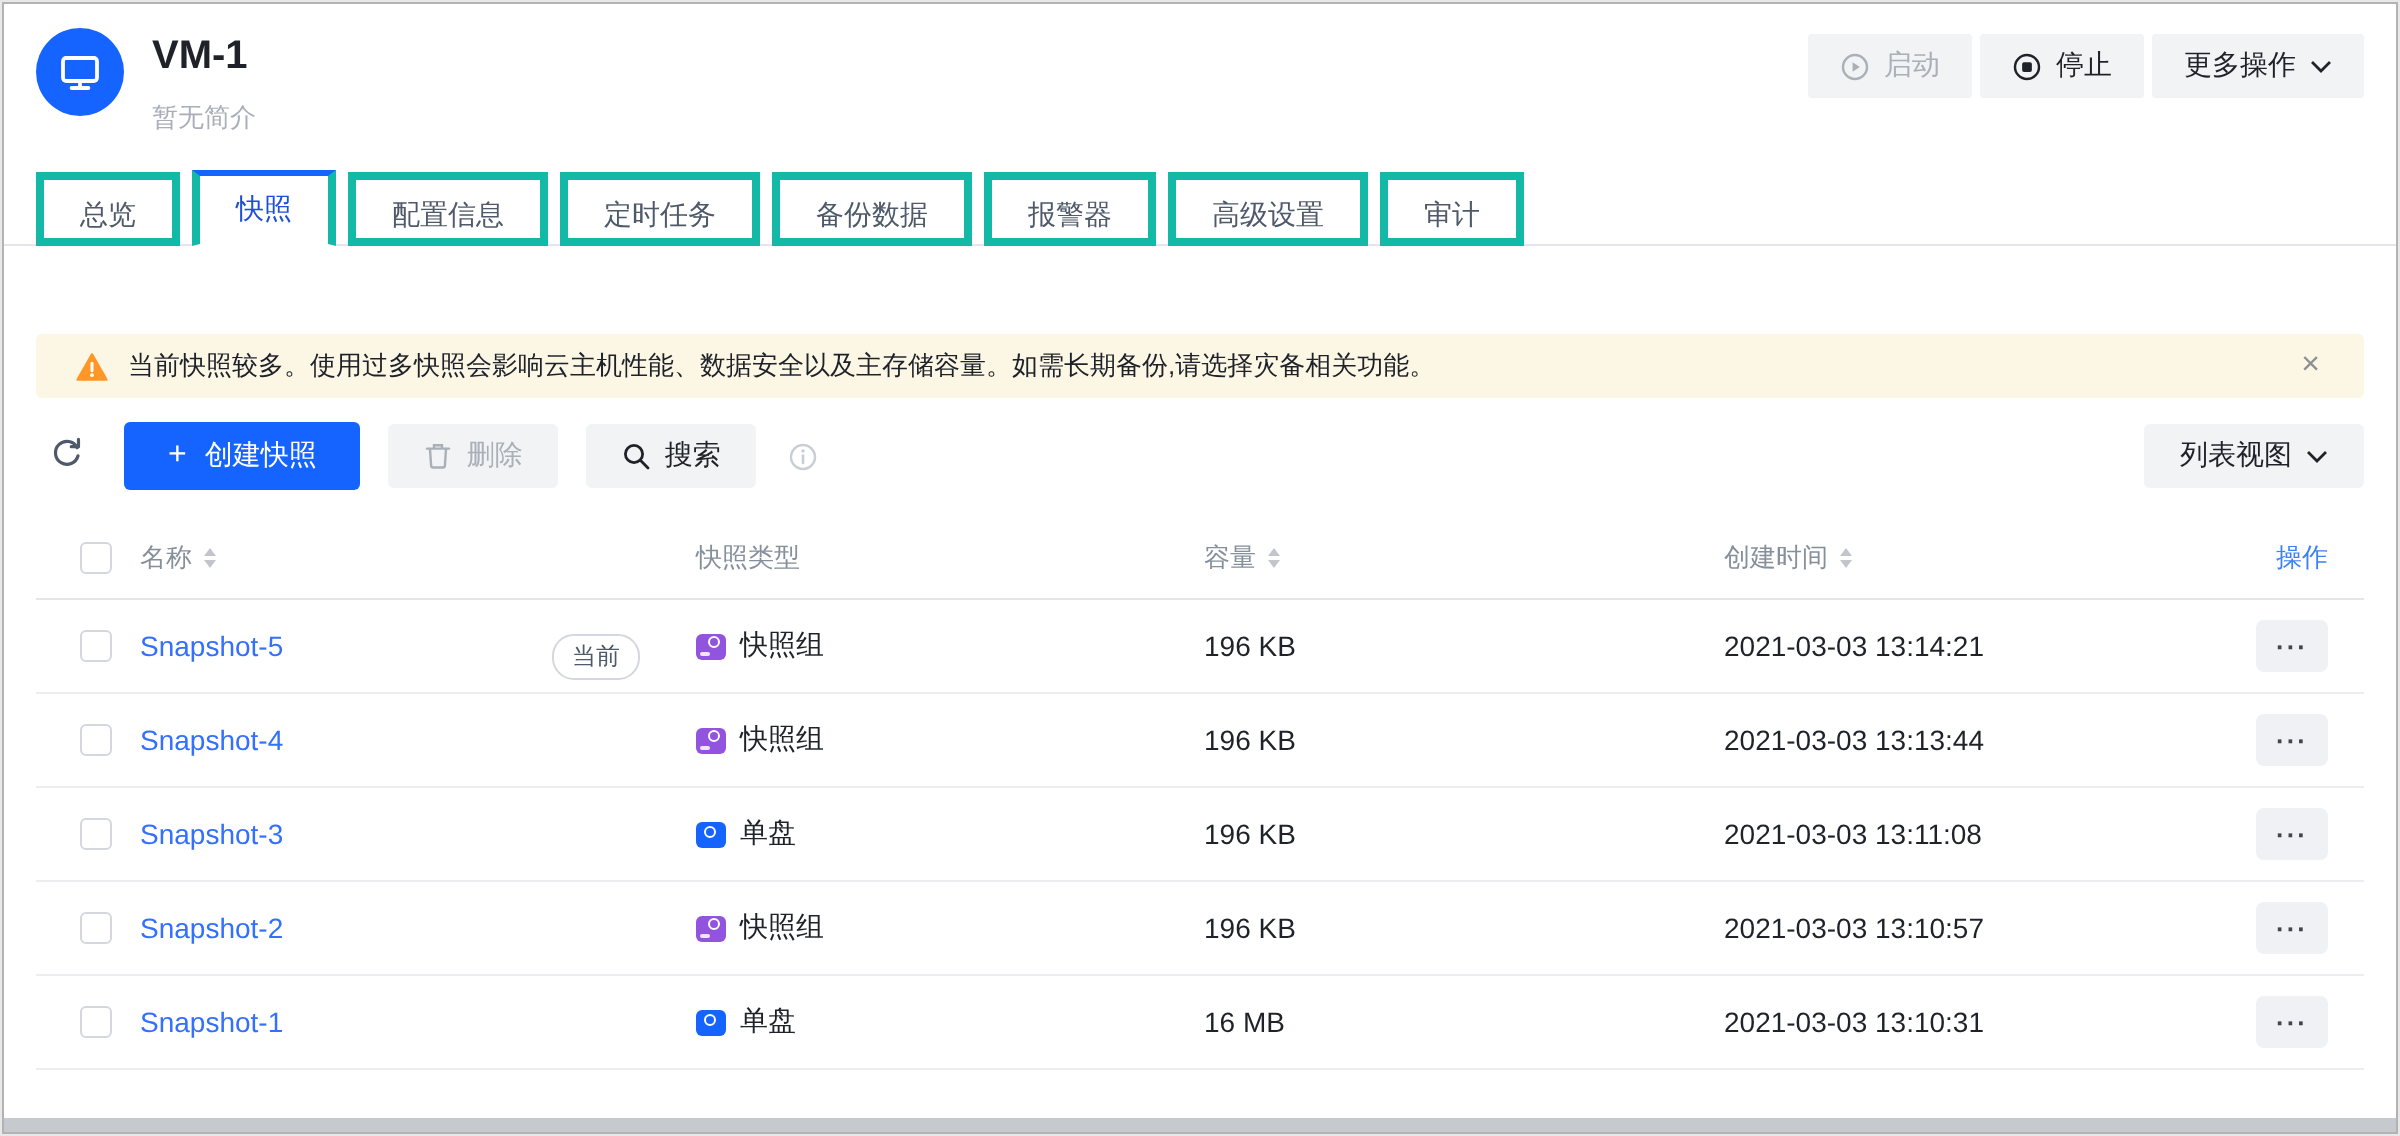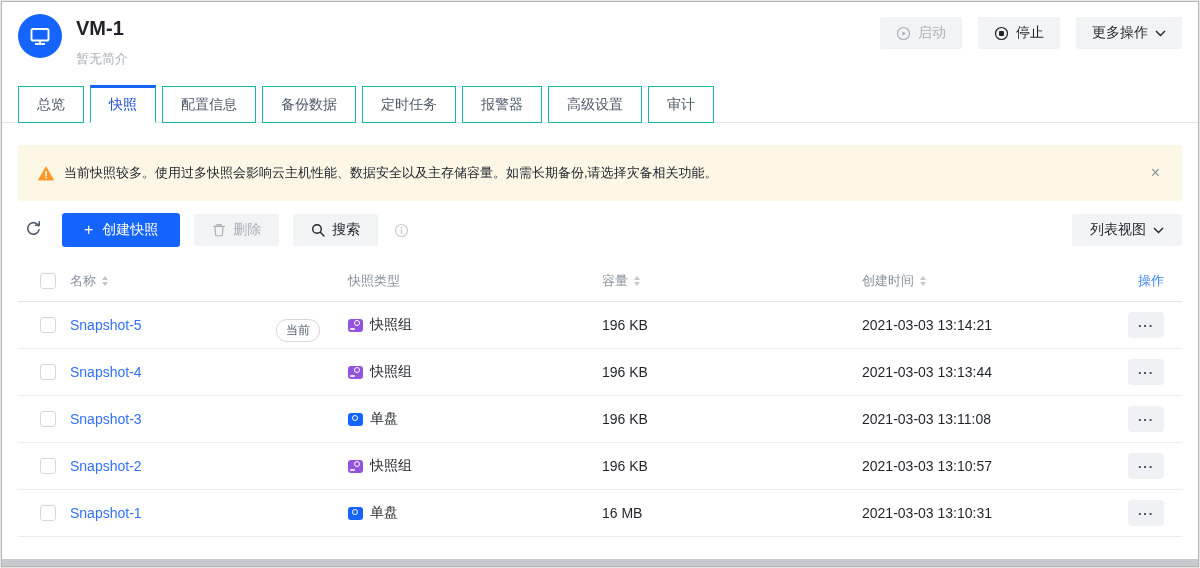--- a/index.html
+++ b/index.html
@@ -14,40 +14,40 @@
   .bc-sep  { color:#c2c6cc; margin:0 7px; }
   .bc-cur  { color:#4e5969; }
 
   
   .header { display:flex; justify-content:space-between; align-items:flex-start; padding:12px 16px 0; }
   .header-left { display:flex; gap:14px; }
   .avatar { width:44px; height:44px; border-radius:50%; background:#1664ff;
             display:flex; align-items:center; justify-content:center; flex:none; }
   .title { font-size:20px; font-weight:700; line-height:24px; padding-top:2px; }
   .subtitle { font-size:13px; color:#a9aeb8; margin-top:10px; }
-  .header-actions { display:flex; gap:16px; margin-top:3px; }
+  .header-actions { display:flex; gap:4px; margin-top:3px; }
   .hbtn { height:32px; padding:0 16px; background:#f2f3f5; border:none; border-radius:2px;
           font-size:14px; color:#1f2329; display:flex; align-items:center; gap:7px;
           cursor:pointer; font-family:inherit; }
   .hbtn.disabled { color:#aab0b8; }
   .hbtn svg { display:block; }
 
   
   .tabs { display:flex; gap:6px; padding:0 16px; margin-top:17px; position:relative; height:38px; }
   .tabs::after { content:''; position:absolute; left:0; right:0; bottom:0; height:1px; background:#e5e6eb; }
-  .tab { height:37px; margin-top:1px; line-height:34px; padding:0 18px; border:1px solid #14b8a6;
+  .tab { height:37px; margin-top:1px; line-height:34px; padding:0 18px; border:4px solid #14b8a6;
          background:#fff; font-size:14px; color:#4e5969; cursor:pointer; position:relative; z-index:1; }
   .tab.active { margin-top:0; height:38px; border-top:3px solid #1664ff; color:#1d4ed8;
                 border-bottom:1px solid #fff; z-index:2; line-height:32px; }
 
   
   .content { padding:0 16px; }
 
   
-  .alert { margin-top:22px; height:56px; background:#fcf6e5; border-radius:3px;
+  .alert { margin-top:44px; height:32px; background:#fcf6e5; border-radius:3px;
            display:flex; align-items:center; padding:0 16px 0 20px; gap:10px; font-size:13px; color:#1d2129; }
   .alert-msg { flex:1; }
   .alert-close { background:none; border:none; color:#8c9096; font-size:16px; line-height:1;
                  cursor:pointer; padding:2px 6px; font-family:inherit; }
 
   
   .toolbar { margin-top:12px; display:flex; align-items:center; gap:14px; }
   .icon-btn { width:30px; height:32px; background:none; border:none; color:#4e5969;
               display:flex; align-items:center; justify-content:center; cursor:pointer; }
   .btn-primary { height:34px; padding:0 22px; background:#1664ff; color:#fff; border:none;
@@ -147,22 +147,22 @@
           </svg>
         </span>
       </button>
     </div>
   </div>
 
   <div class="tabs">
     <div class="tab">总览</div>
     <div class="tab active">快照</div>
     <div class="tab">配置信息</div>
+    <div class="tab">定时任务</div>
     <div class="tab">备份数据</div>
-    <div class="tab">定时任务</div>
     <div class="tab">报警器</div>
     <div class="tab">高级设置</div>
     <div class="tab">审计</div>
   </div>
 
   <div class="content">
 
     <div class="alert">
       <span style="display:flex;">
         <svg width="16" height="15" viewBox="0 0 16 15" fill="none">

